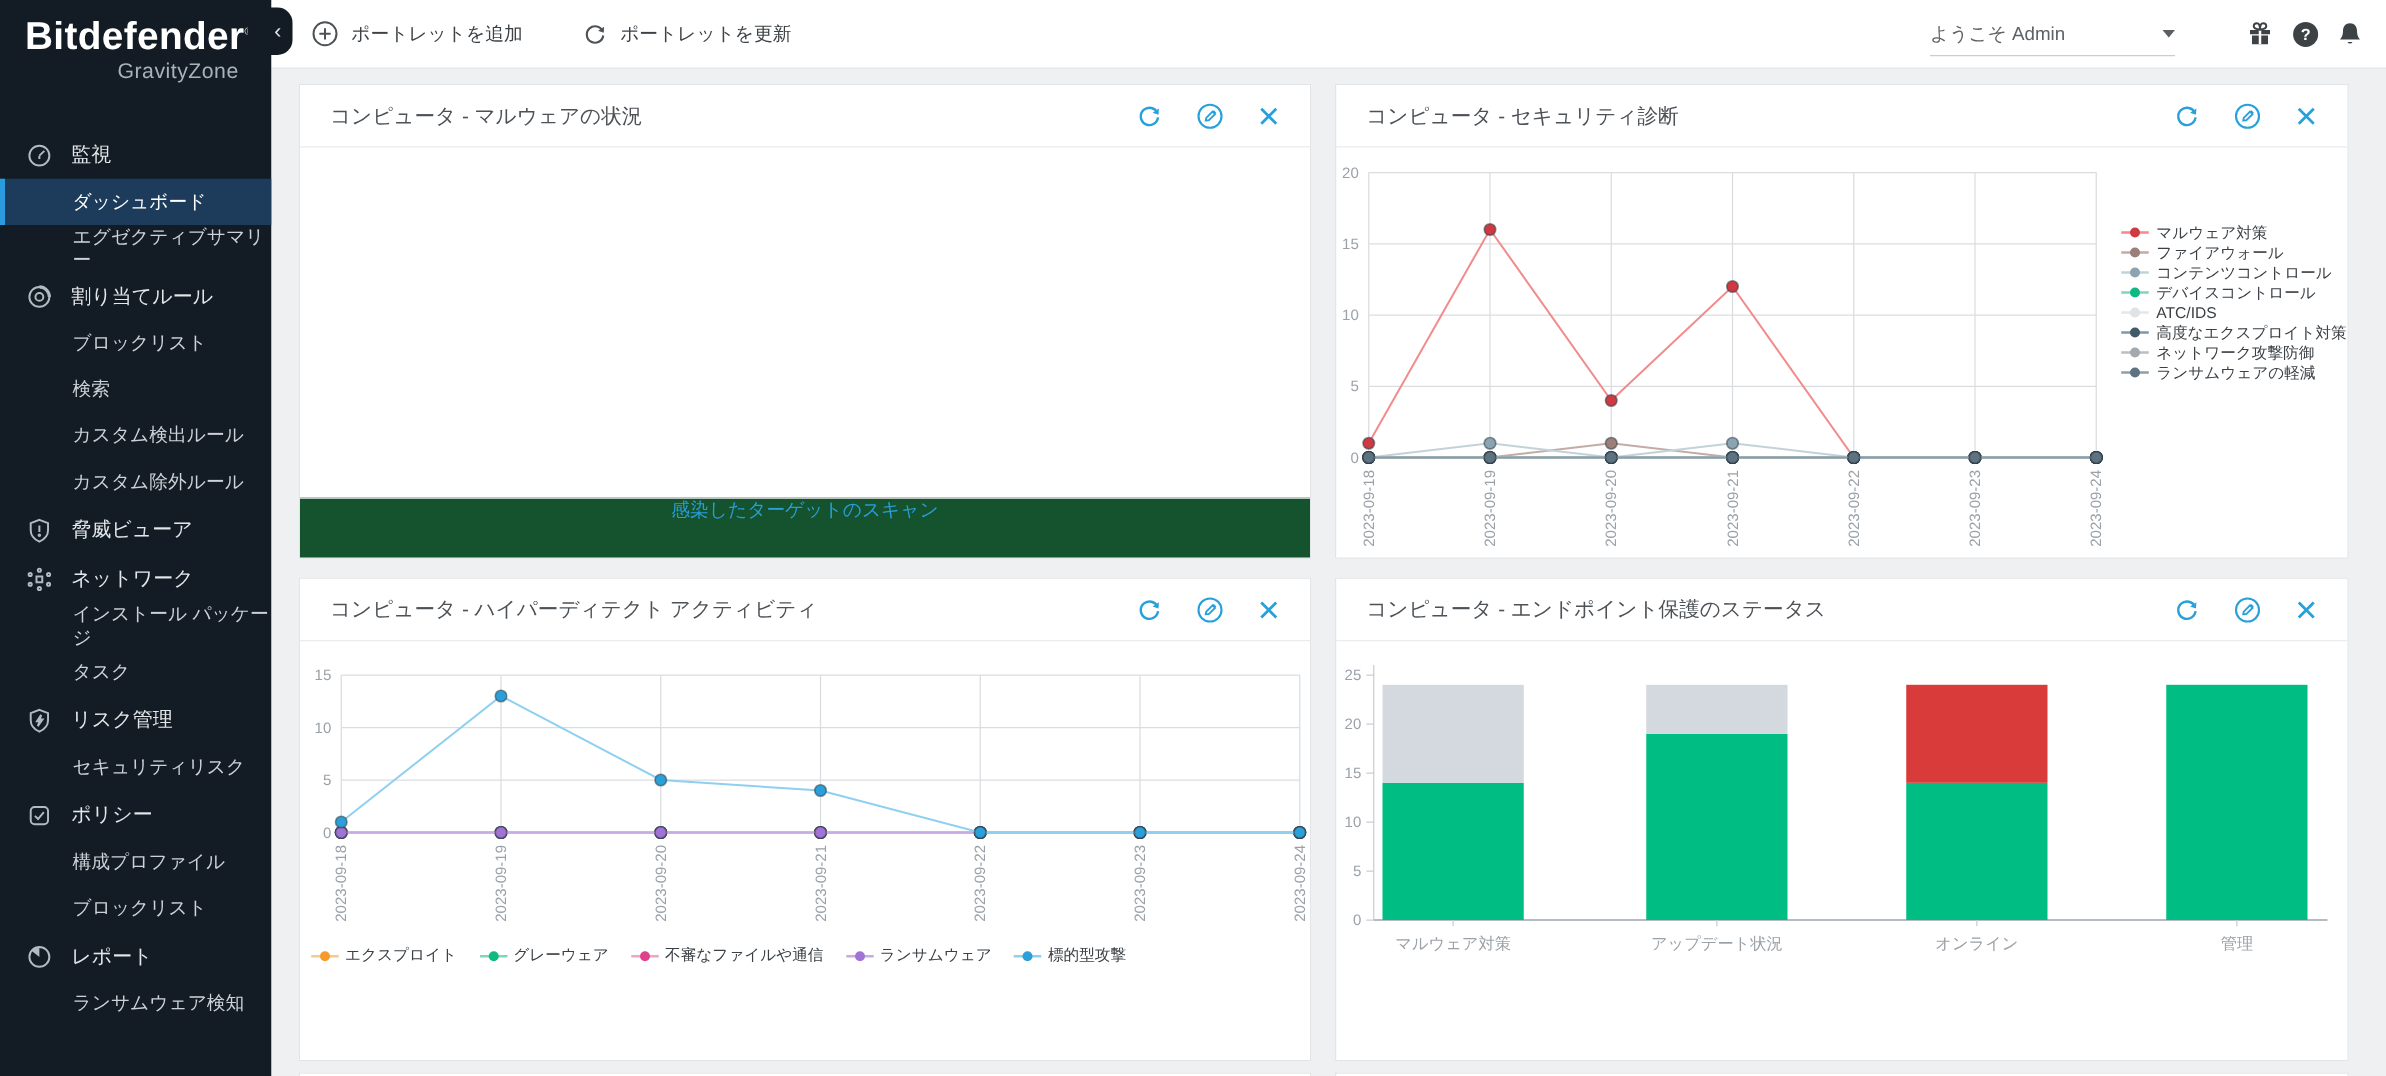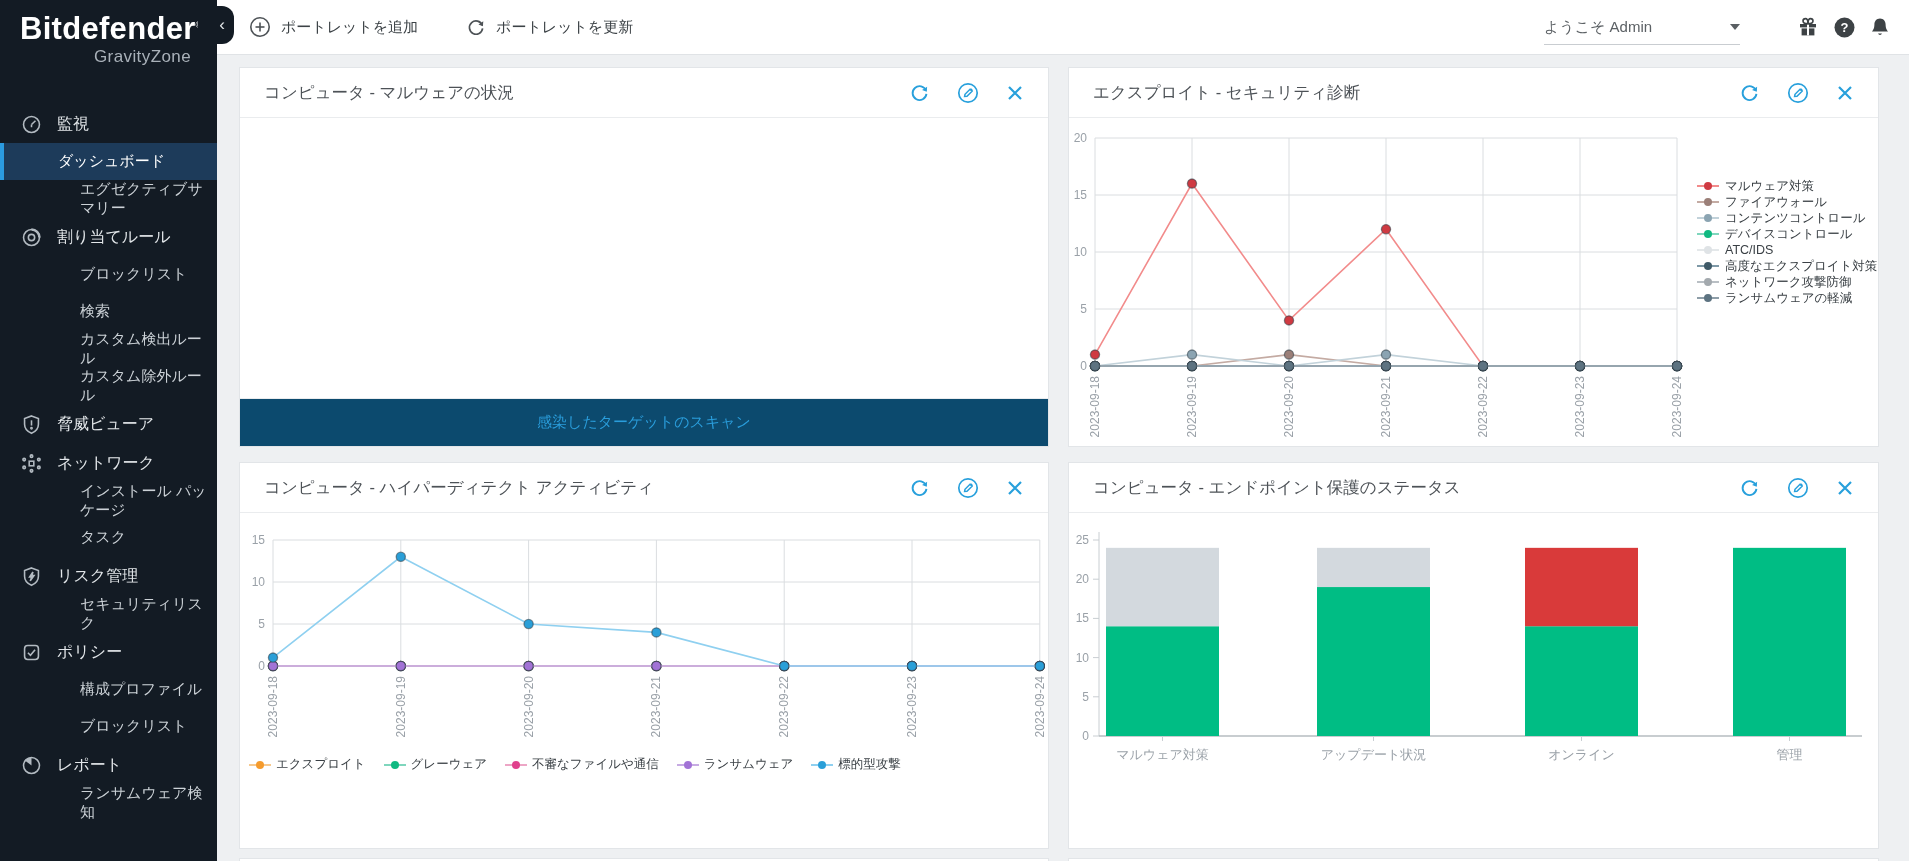--- a/index.html
+++ b/index.html
@@ -10,21 +10,21 @@
   .brand{padding:13px 26px 0 20px}
   .brand-name{color:#fff;font-size:31px;font-weight:bold;letter-spacing:.3px;line-height:1.05}
   .brand-name sup{font-size:9px;font-weight:normal;vertical-align:super}
   .brand-sub{color:#a9b1b9;font-size:17px;text-align:right;letter-spacing:.4px;margin-top:1px}
   .collapse{position:absolute;left:198px;top:6px;width:36px;height:38px;background:#131b24;
             border-radius:0 12px 12px 0;color:#e4e8ea;display:flex;align-items:center;
             justify-content:flex-end;padding-right:9px;font-size:17px;z-index:6;cursor:pointer;box-sizing:border-box}
   .menu{position:absolute;top:104px;left:0;right:0}
   .mi{height:37px;display:flex;align-items:center;color:#ccd2d7;font-size:15px;cursor:pointer}
   .mi.l1{padding-left:20px;color:#e3e7ea;font-size:16px;gap:15px;margin-top:2px}
-  .mi.l2{padding-left:80px}
+  .mi.l2{padding-left:58px}
   .mi.active{background:#1d3b5a;border-left:4px solid #2b9be0;padding-left:54px;color:#fff}
   .mic{width:22px;height:22px;display:flex;align-items:center;justify-content:center}
   .mic svg{stroke:#b2bac1;fill:none;stroke-width:1.5}
   
   .topbar{position:absolute;left:217px;top:0;width:1692px;height:55px;background:#fff;
           border-bottom:1px solid #e0e3e6;display:flex;align-items:center;padding-left:26px;box-sizing:border-box}
   .tb-btn{display:flex;align-items:center;gap:10px;font-size:15px;color:#3c4246;margin-right:36px;cursor:pointer;background:none;border:none;font-family:Liberation Sans, sans-serif}
   .tb-right{margin-left:auto;display:flex;align-items:center;padding-right:18px}
   .welcome{width:196px;display:flex;align-items:center;justify-content:space-between;
            border-bottom:1px solid #c9cdd1;padding-bottom:7px;margin-top:8px;color:#5c6165;
@@ -46,22 +46,22 @@
   .ptitle{font-size:16.5px;color:#4d5257;flex:1;white-space:nowrap}
   .pacts{display:flex;gap:27px;align-items:center}
   .pacts .pic{cursor:pointer;display:flex}
   .pbody{position:relative}
   .chart{position:absolute;left:0;top:0}
   
   .pie{position:absolute;left:172px;top:23px;width:226px;height:226px;border-radius:50%}
   .pie-legend{position:absolute;left:595px;top:94px}
   .pl-item{display:flex;align-items:center;gap:10px;height:28px;font-size:13.5px;color:#3e4449;cursor:pointer}
   .sw{width:13px;height:13px;border-radius:2px;flex:0 0 13px}
-  .pfoot{position:absolute;left:0;right:0;bottom:0;height:47px;background:#0c4a6e;border-top:1px solid #eaecee;
-         display:flex;align-items:center;justify-content:center}
+  .pfoot{position:absolute;left:0;right:0;bottom:0;height:47px;background:#14532d;border-top:1px solid #eaecee;
+         display:flex;justify-content:center}
   .pfoot span{color:#2a9ddb;font-size:15px;cursor:pointer}
   
   .legend-col{position:absolute;left:628px;top:60px}
   .lc-item{display:flex;align-items:center;gap:6px;height:16px;font-size:12.5px;color:#3a4045;white-space:nowrap;cursor:pointer}
   .legend-row{position:absolute;left:0;right:0;top:243px;text-align:left;font-size:12.5px;color:#3a4045}
   .lr-item{display:inline-flex;align-items:center;gap:5px;margin:0 9px;cursor:pointer}
   .ld{position:relative;width:22px;height:10px;flex:0 0 22px;display:inline-block}
   .ld .ln{position:absolute;left:0;right:0;top:4px;height:2px}
   .ld .dt{position:absolute;left:7px;top:1px;width:8px;height:8px;border-radius:50%}
 </style>
@@ -263,21 +263,21 @@
           </span>
       </div>
     </div>
     <div class="pfoot">
       <span>感染したターゲットのスキャン</span>
     </div>
   </section>
 
   <section class="portlet" id="p2">
     <div class="phead">
-      <div class="ptitle">エクスプロイト - セキュリティ診断</div>
+      <div class="ptitle">コンピュータ - セキュリティ診断</div>
       <div class="pacts">
         <span class="pic">
             <svg width="21" height="21" viewBox="0 0 20 20">
               <path d="M16.2 8.2 A6.6 6.6 0 1 0 16.6 11.4" fill="none" stroke="#28a0dc" stroke-width="1.8"></path>
               <polygon points="16.9,4.4 17.2,9.2 12.6,8.2" fill="#28a0dc" transform="rotate(8 16 7)"></polygon>
             </svg>
           </span>
         <span class="pic">
             <svg width="22" height="22" viewBox="0 0 22 22">
               <circle cx="11" cy="11" r="9.2" fill="none" stroke="#28a0dc" stroke-width="1.7"></circle>

